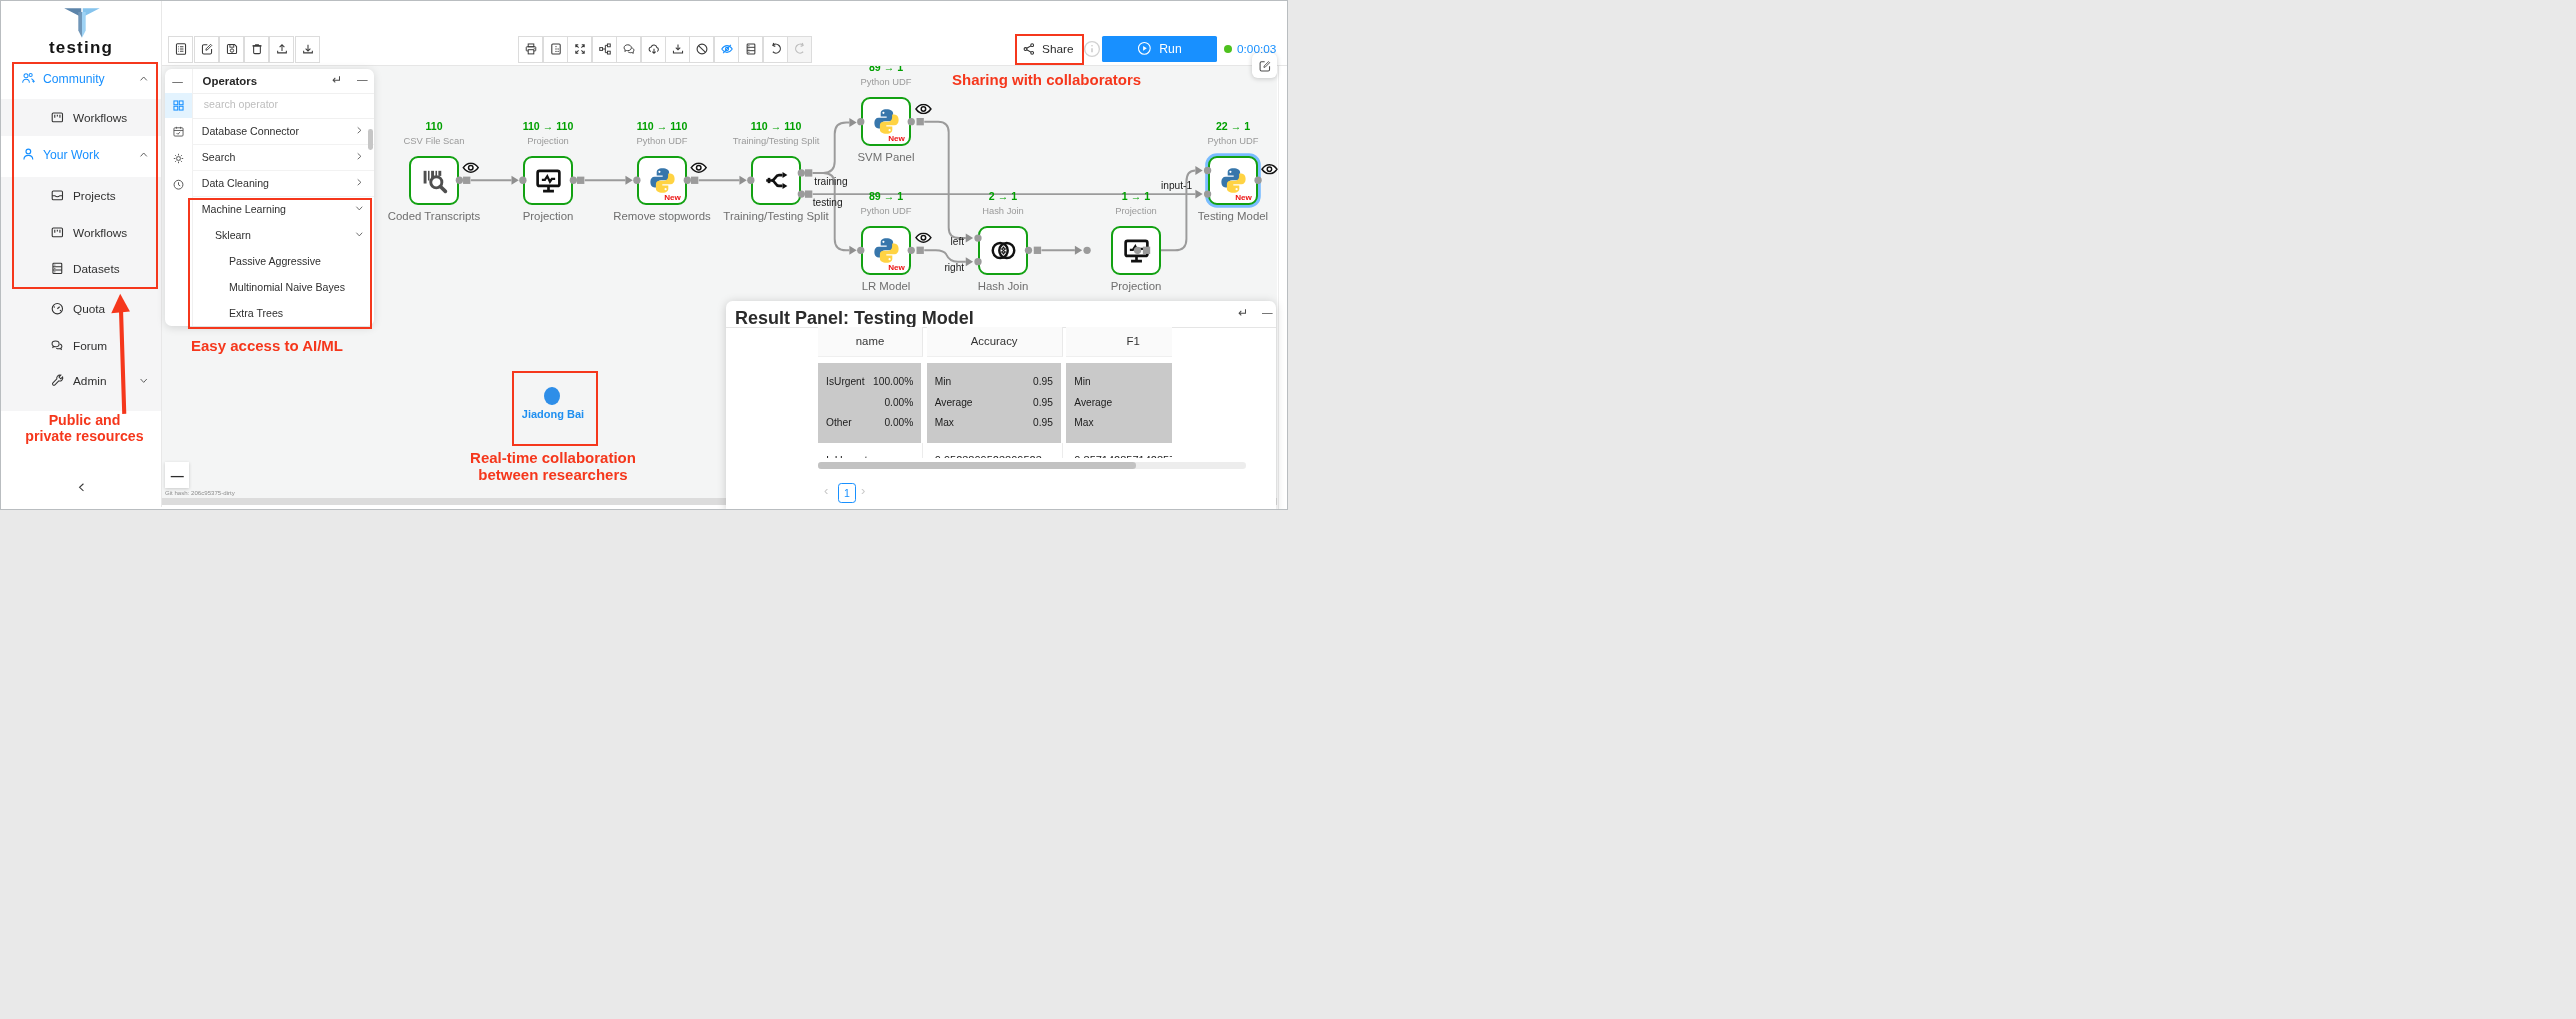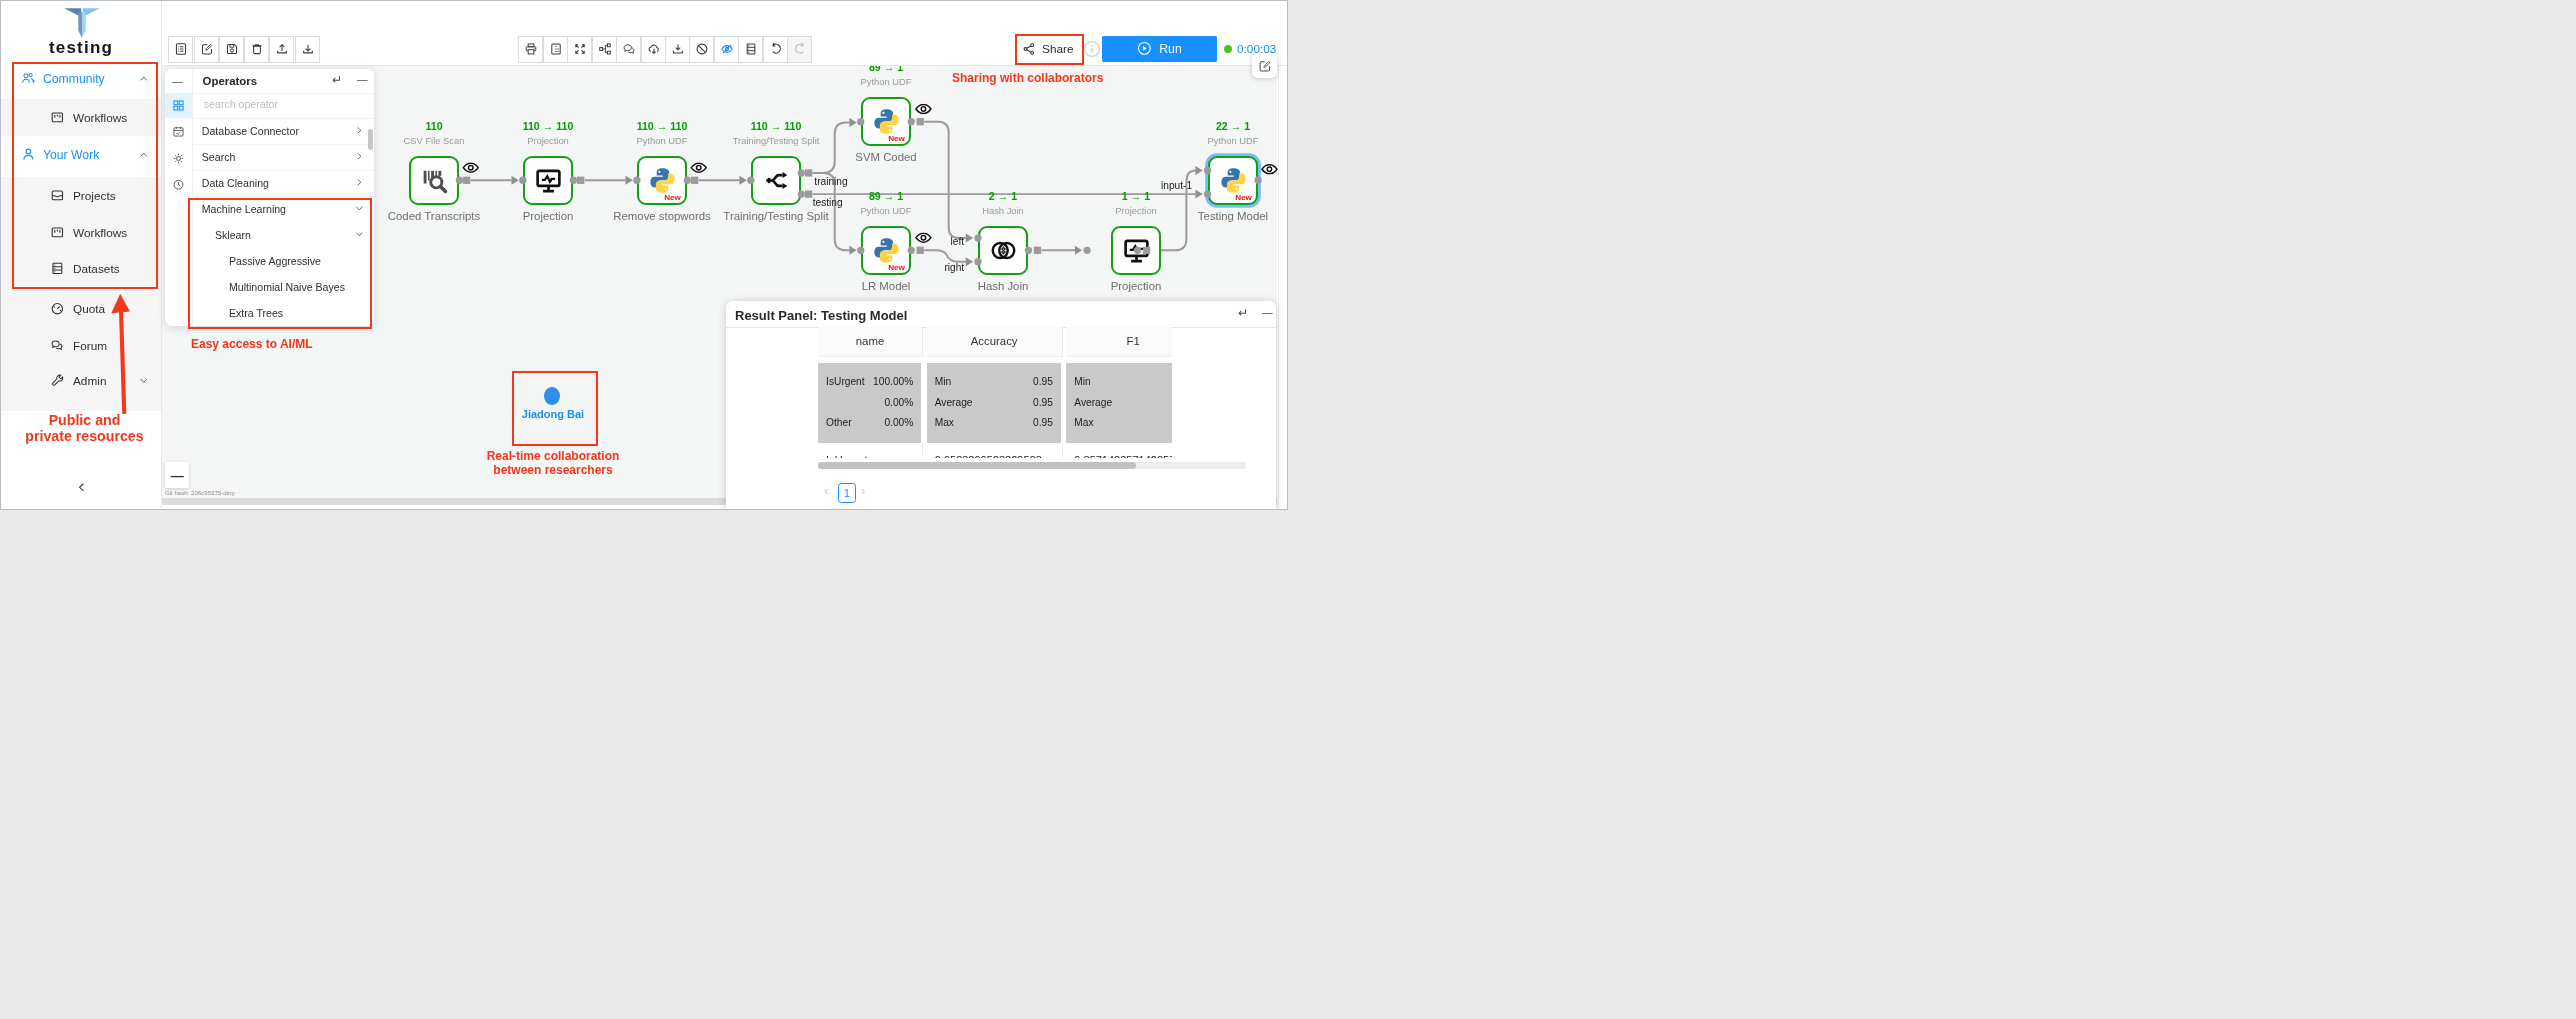--- a/index.html
+++ b/index.html
@@ -67,40 +67,40 @@
   .rail-cell svg{width:13px;height:13px;}
   .ops-search{position:absolute;left:27px;top:24.4px;width:182px;height:24.4px;border-bottom:0.8px solid #f0f0f0;}
   .ops-search input{position:absolute;left:9.8px;top:3.3px;width:155px;border:none;outline:none;font-size:10.6px;color:#333;background:transparent;font-family:"Liberation Sans",sans-serif;}
   .ops-search input::placeholder{color:#bdbdbd;}
   .op-row{position:absolute;left:27px;width:182px;height:26px;line-height:26px;font-size:10.6px;color:#2f2f2f;cursor:pointer;}
   .op-row .chev{position:absolute;right:9.8px;top:7.3px;width:10.6px;height:10.6px;}
   .ops-scroll{position:absolute;left:203px;top:60px;width:4.9px;height:21px;background:#c6c6c6;border-radius:2.4px;}
   
   .rp{position:absolute;left:725px;top:300px;width:550px;height:210px;background:#fff;border-radius:6.5px 6.5px 0 0;box-shadow:0 1.6px 9.8px rgba(0,0,0,.18);z-index:21;overflow:hidden;}
   .rp-hdr{position:absolute;left:0;top:0;width:550px;height:26px;border-bottom:0.8px solid #e5e5e5;}
-  .rp-title{position:absolute;left:9px;top:6.5px;font-size:13px;font-weight:600;color:#2b2b2b;}
+  .rp-title{position:absolute;left:9px;top:6.5px;font-size:18px;font-weight:600;color:#2b2b2b;}
   .rp-ret{position:absolute;left:512px;top:4.9px;font-size:12.2px;color:#4a4a4a;cursor:pointer;}
   .rp-min{position:absolute;left:536px;top:4.9px;font-size:10.6px;color:#4a4a4a;cursor:pointer;}
   .rp-tabs{position:absolute;left:0;top:26px;width:81px;height:184px;border-right:0.8px solid #e8e8e8;}
   .rp-tab{position:absolute;left:0;width:81px;font-size:11.4px;cursor:pointer;}
   .rp-bar{position:absolute;left:79px;top:70px;width:2.4px;height:36px;background:#1890ff;}
   .rp-table{position:absolute;left:92px;top:26px;width:354px;height:131px;overflow:hidden;white-space:nowrap;}
   .rp-col{display:inline-block;vertical-align:top;}
   .rp-ch{height:29px;line-height:29px;text-align:center;background:#fafafa;border-right:0.8px solid #e9e9e9;border-bottom:0.8px solid #efefef;font-size:11.4px;font-weight:500;color:#333;}
   .rp-gray{margin-top:5.7px;background:#c9c9c9;margin-right:1.6px;padding:9.8px 0;}
   .rp-grow{display:flex;justify-content:space-between;height:20.4px;line-height:20.4px;padding:0 8.1px;font-size:10.2px;color:#1c1c1c;}
   .rp-data{height:34px;line-height:34px;padding-left:8.1px;font-size:11px;color:#222;border-right:0.8px solid #ececec;border-bottom:0.8px solid #ececec;background:#fff;}
   .rp-scroll-track{position:absolute;left:92px;top:161px;width:428px;height:6.5px;background:#ededed;border-radius:3.3px;}
   .rp-scroll-thumb{position:absolute;left:0;top:0;width:318px;height:6.5px;background:#c2c2c2;border-radius:3.3px;cursor:pointer;}
   .rp-pgprev{position:absolute;left:98px;top:182px;font-size:13px;color:#c9c9c9;cursor:pointer;}
   .rp-pgnum{position:absolute;left:112px;top:182px;width:18px;height:20.4px;border:1.2px solid #1890ff;border-radius:3.3px;box-sizing:border-box;color:#1890ff;font-size:10.6px;text-align:center;line-height:18px;cursor:pointer;}
   .rp-pgnext{position:absolute;left:135px;top:182px;font-size:13px;color:#c9c9c9;cursor:pointer;}
   
   .ann-box{position:absolute;border:2.4px solid #f5371c;z-index:30;pointer-events:none;}
-  .ann-txt{position:absolute;color:#f5371c;font-weight:bold;font-size:12px;z-index:30;white-space:nowrap;pointer-events:none;}
+  .ann-txt{position:absolute;color:#f5371c;font-weight:bold;font-size:15px;z-index:30;white-space:nowrap;pointer-events:none;}
 </style>
 </head>
 <body>
 
 <div class="page">
 
   <svg width="0" height="0" style="position:absolute">
     <defs>
       <symbol id="i-python" viewBox="0 0 32 32">
         <path fill="#3776ab" d="M16 2.5c-4.6 0-6.4 1.9-6.4 4.7v3.4h6.6v1.3H7.3c-2.9 0-4.7 2.2-4.7 5.8s1.8 5.9 4.7 5.9h2.5v-3.2c0-2.6 2.1-4.7 4.7-4.7h5.1c2.1 0 3.7-1.6 3.7-3.7V7.2c0-2.9-2.7-4.7-7.3-4.7z"></path>
@@ -604,21 +604,21 @@
   </div>
   <div class="node" style="left:860px;top:96px">
     <div class="ncount">89 → 1</div>
     <div class="ntype">Python UDF</div>
     <div class="nbox">
         <svg viewBox="0 0 36 36" width="29" height="29">
           <use href="#i-python"></use>
         </svg>
         <span class="newbadge">New</span>
       </div>
-    <div class="nname">SVM Coded</div>
+    <div class="nname">SVM Panel</div>
   </div>
   <div class="node" style="left:860px;top:225px">
     <div class="ncount">89 → 1</div>
     <div class="ntype">Python UDF</div>
     <div class="nbox">
         <svg viewBox="0 0 36 36" width="29" height="29">
           <use href="#i-python"></use>
         </svg>
         <span class="newbadge">New</span>
       </div>

